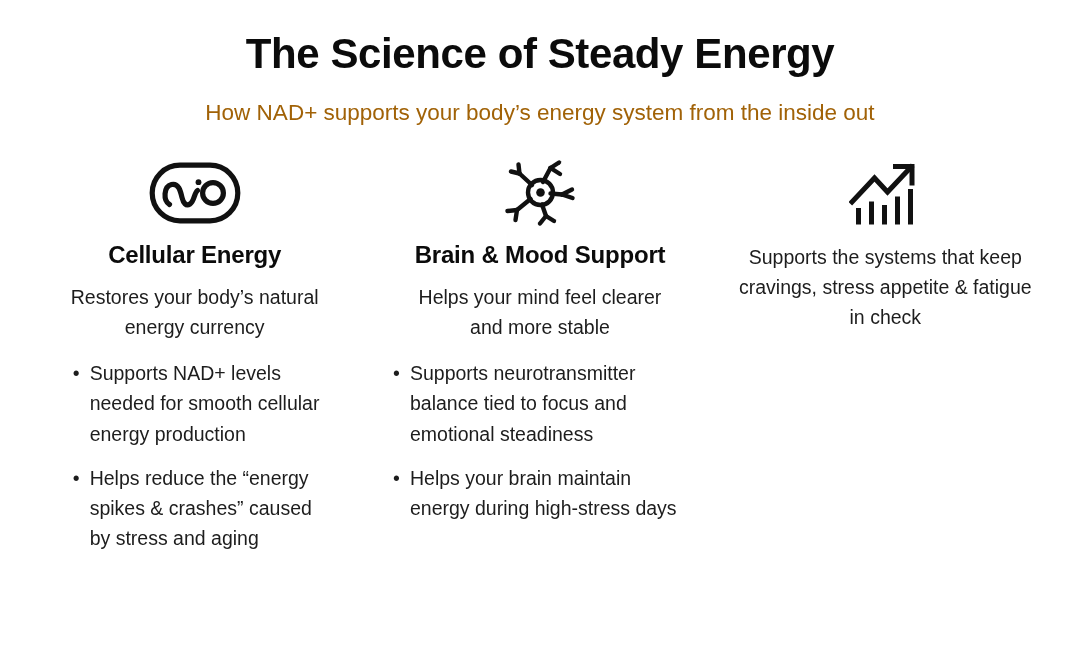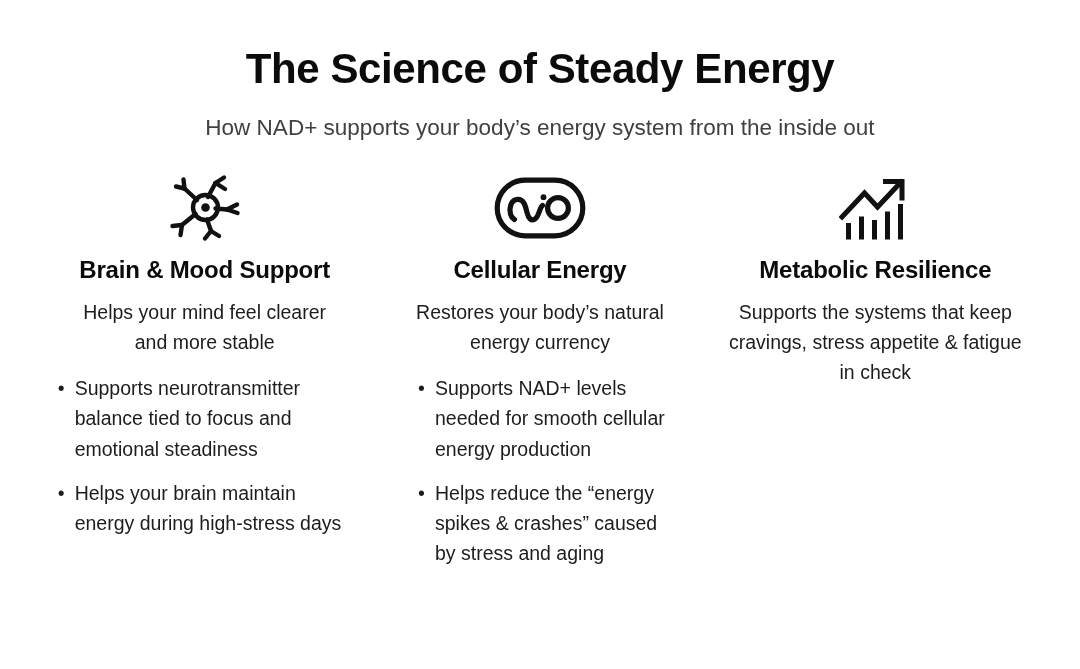--- a/index.html
+++ b/index.html
@@ -13,42 +13,42 @@
     background: #ffffff;
     font-family: "Liberation Sans", sans-serif;
     color: #111111;
     overflow: hidden;
   }
   .poster {
     position: relative;
     width: 1080px;
     height: 669px;
     box-sizing: border-box;
-    padding: 15px;
+    padding: 0;
     background: #ffffff;
   }
 
   
   .header {
     text-align: center;
     padding-top: 30px;
   }
   .poster-title {
     font-size: 42px;
     font-weight: 700;
     letter-spacing: -0.4px;
     line-height: 1.12;
     color: #0b0b0b;
     margin: 0;
   }
   .poster-subtitle {
     font-size: 22.5px;
     font-weight: 400;
     line-height: 1.2;
-    color: #404040;
+    color: #a16207;
     margin: 22px 0 0 0;
   }
 
   
   .columns {
     display: flex;
     align-items: flex-start;
     justify-content: center;
     margin-top: 30px;
     padding: 0 22px;
@@ -132,87 +132,86 @@
 <body>
 
 <div class="poster">
 
   <div class="header">
     <h1 class="poster-title">The Science of Steady Energy</h1>
     <p class="poster-subtitle">How NAD+ supports your body’s energy system from the inside out</p>
   </div>
 
   <div class="columns">
-
-    <div class="column col-2">
-      <div class="icon-wrap">
-        <svg width="76" height="70" viewBox="0 0 76 70" fill="none" stroke="#111111" stroke-width="4.4" stroke-linecap="round" stroke-linejoin="round">
-
-          <path d="M30 27 L17.5 15.5"></path>
-          <path d="M17.5 15.5 L16.5 6.5"></path>
-          <path d="M17.5 15.5 L9 13.5"></path>
-
-          <path d="M41 24 L48.5 10"></path>
-          <path d="M48.5 10 L57 4.5"></path>
-          <path d="M48.5 10 L58 16"></path>
-
-          <path d="M48.5 35.5 L60 36.5"></path>
-          <path d="M60 36.5 L70 31.5"></path>
-          <path d="M60 36.5 L70.5 40"></path>
-
-          <path d="M28.5 41 L15 52"></path>
-          <path d="M15 52 L5.5 53"></path>
-          <path d="M15 52 L13.5 62"></path>
-
-          <path d="M40 46.5 L44 58"></path>
-          <path d="M44 58 L38 65.5"></path>
-          <path d="M44 58 L52 63"></path>
-
-          <circle cx="38.5" cy="34.5" r="12.5"></circle>
-          <circle cx="38.5" cy="34.5" r="4.3" fill="#111111" stroke="none"></circle>
-        </svg>
-      </div>
-      <h2 class="card-title">Brain &amp; Mood Support</h2>
-      <p class="card-sub">Helps your mind feel clearer and more stable</p>
-      <ul class="bullets">
-        <li>Supports neurotransmitter balance tied to focus and emotional steadiness</li>
-        <li>Helps your brain maintain energy during high-stress days</li>
-      </ul>
-    </div>
 
     <div class="column col-1">
       <div class="icon-wrap">
         <svg width="92" height="62" viewBox="0 0 92 62" fill="none" stroke="#111111" stroke-width="5.2" stroke-linecap="round" stroke-linejoin="round">
           <rect x="3.2" y="3.2" width="85.6" height="55.6" rx="27.8" ry="27.8"></rect>
           <path d="M20.5 42.5 C14 38.5 14.5 24.5 22.5 22.5 C29.5 20.8 31.5 29 33 35.5 C34.3 41 37 44.5 41 42 C45.5 39.2 45 31 48.5 28.5"></path>
           <circle cx="49.5" cy="20.2" r="2.9" fill="#111111" stroke="none"></circle>
           <circle cx="64" cy="31" r="10.4"></circle>
         </svg>
       </div>
       <h2 class="card-title">Cellular Energy</h2>
       <p class="card-sub">Restores your body’s natural energy currency</p>
       <ul class="bullets">
         <li>Supports NAD+ levels needed for smooth cellular energy production</li>
         <li>Helps reduce the “energy spikes &amp; crashes” caused by stress and aging</li>
       </ul>
     </div>
 
+    <div class="column col-2">
+      <div class="icon-wrap">
+        <svg width="76" height="70" viewBox="0 0 76 70" fill="none" stroke="#111111" stroke-width="4.4" stroke-linecap="round" stroke-linejoin="round">
+
+          <path d="M30 27 L17.5 15.5"></path>
+          <path d="M17.5 15.5 L16.5 6.5"></path>
+          <path d="M17.5 15.5 L9 13.5"></path>
+
+          <path d="M41 24 L48.5 10"></path>
+          <path d="M48.5 10 L57 4.5"></path>
+          <path d="M48.5 10 L58 16"></path>
+
+          <path d="M48.5 35.5 L60 36.5"></path>
+          <path d="M60 36.5 L70 31.5"></path>
+          <path d="M60 36.5 L70.5 40"></path>
+
+          <path d="M28.5 41 L15 52"></path>
+          <path d="M15 52 L5.5 53"></path>
+          <path d="M15 52 L13.5 62"></path>
+
+          <path d="M40 46.5 L44 58"></path>
+          <path d="M44 58 L38 65.5"></path>
+          <path d="M44 58 L52 63"></path>
+
+          <circle cx="38.5" cy="34.5" r="12.5"></circle>
+          <circle cx="38.5" cy="34.5" r="4.3" fill="#111111" stroke="none"></circle>
+        </svg>
+      </div>
+      <h2 class="card-title">Brain &amp; Mood Support</h2>
+      <p class="card-sub">Helps your mind feel clearer and more stable</p>
+      <ul class="bullets">
+        <li>Supports neurotransmitter balance tied to focus and emotional steadiness</li>
+        <li>Helps your brain maintain energy during high-stress days</li>
+      </ul>
+    </div>
+
     <div class="column col-3">
       <div class="icon-wrap">
         <svg width="72" height="66" viewBox="0 0 72 66" fill="none" stroke="#111111" stroke-width="5" stroke-linecap="square" stroke-linejoin="miter">
 
           <path d="M3 42 L25.5 18 L38.5 32 L62 7"></path>
 
           <path d="M46.5 6.5 L63 6.5 L63 23" stroke-linecap="square"></path>
 
           <path d="M9.5 62 L9.5 50.5"></path>
           <path d="M22.5 62 L22.5 44"></path>
           <path d="M35.5 62 L35.5 47.5"></path>
           <path d="M48.5 62 L48.5 39"></path>
           <path d="M61.5 62 L61.5 31.5"></path>
         </svg>
       </div>
-      <h2 class="card-title">Metabolic Resilience</h2>
       <p class="card-sub">Supports the systems that keep cravings, stress appetite &amp; fatigue in check</p>
     </div>
 
   </div>
 </div>
 
 </body></html>

